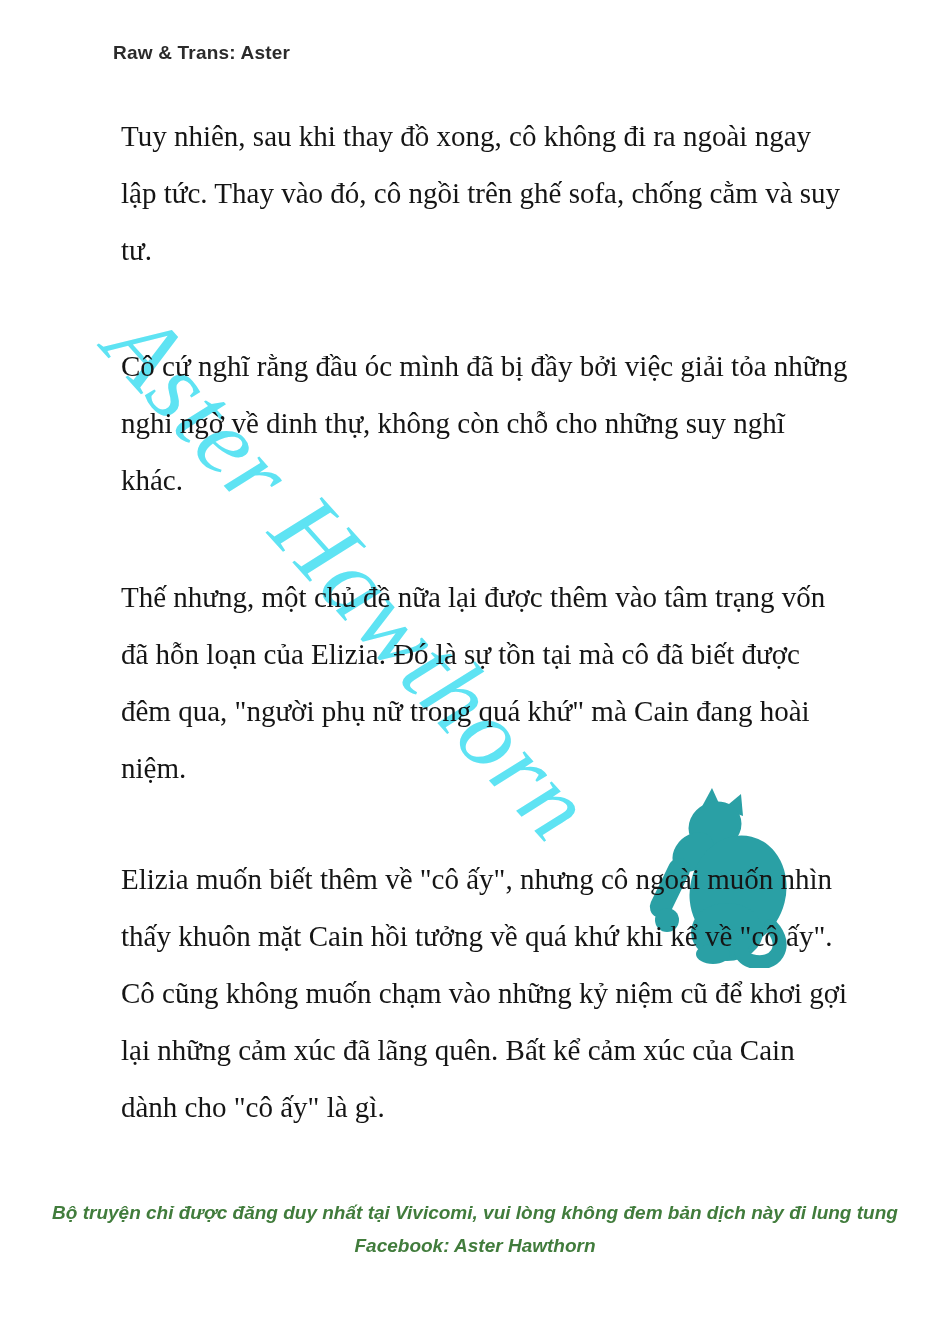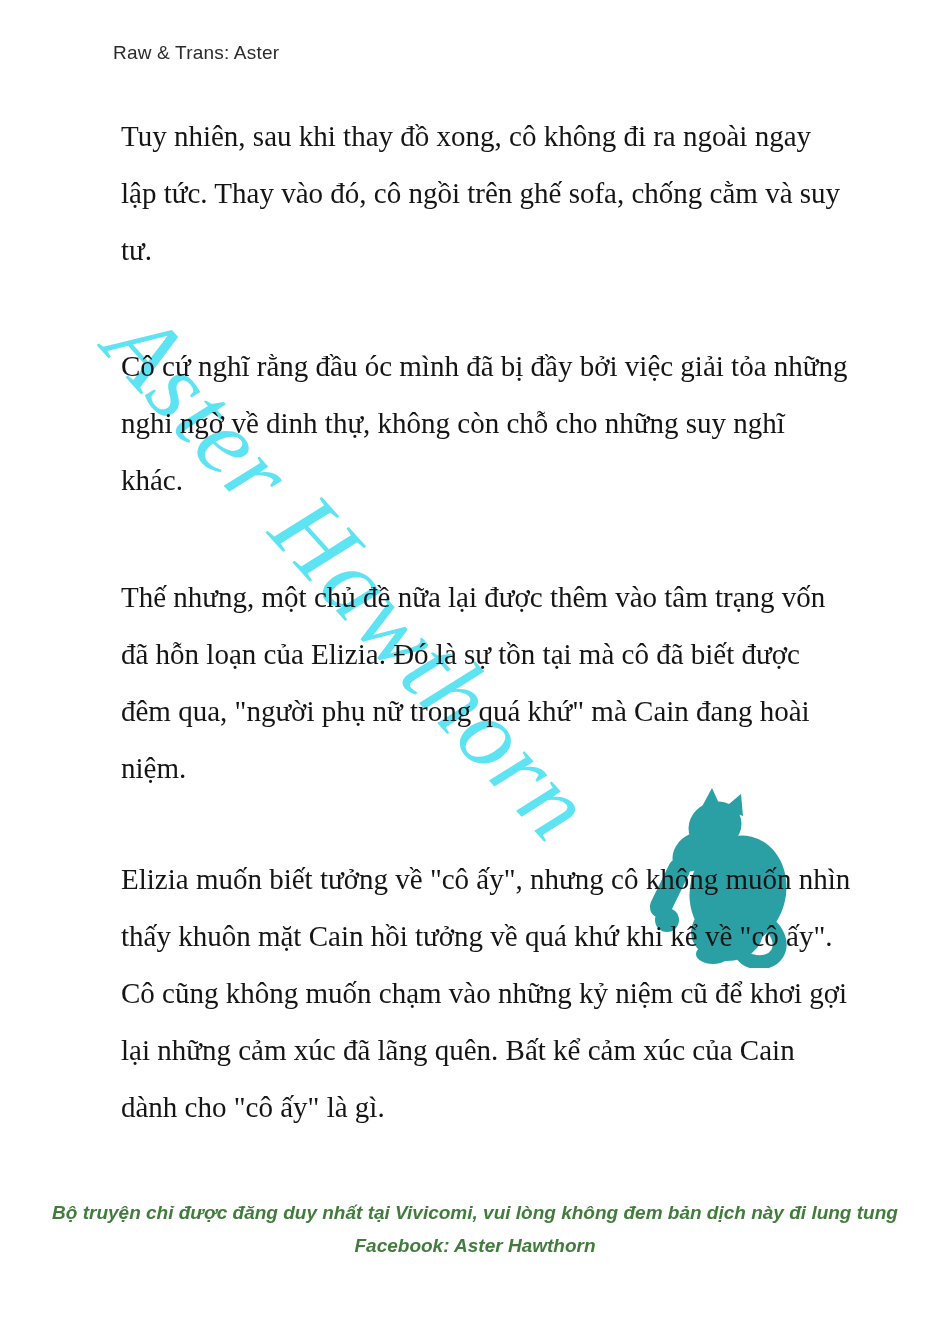--- a/index.html
+++ b/index.html
@@ -7,21 +7,21 @@
     position:relative;
     width:950px;height:1343px;
     margin:0 auto;
     background:#ffffff;
     overflow:hidden;
     font-family:"Liberation Serif", serif;
   }
   .credit{
     position:absolute;left:113px;top:42px;
     font-family:"Liberation Sans", sans-serif;
-    font-size:19px;color:#2b2b2b;letter-spacing:0.2px;
+    font-size:19px;color:#2b2b2b;letter-spacing:0.2px;font-weight:bold;
   }
   .watermark{
     position:absolute;left:168px;top:288px;
     font-family:"Liberation Serif", serif;
     font-style:italic;
     font-size:100px;
     color:#5ee3f3;
     white-space:nowrap;
     transform:rotate(48deg);
     transform-origin:left top;
@@ -90,21 +90,21 @@
   <p class="bodytext" id="p1">Tuy nhiên, sau khi thay đồ xong, cô không đi ra ngoài ngay
 lập tức. Thay vào đó, cô ngồi trên ghế sofa, chống cằm và suy
 tư.</p>
   <p class="bodytext" id="p2">Cô cứ nghĩ rằng đầu óc mình đã bị đầy bởi việc giải tỏa những
 nghi ngờ về dinh thự, không còn chỗ cho những suy nghĩ
 khác.</p>
   <p class="bodytext" id="p3">Thế nhưng, một chủ đề nữa lại được thêm vào tâm trạng vốn
 đã hỗn loạn của Elizia. Đó là sự tồn tại mà cô đã biết được
 đêm qua, "người phụ nữ trong quá khứ" mà Cain đang hoài
 niệm.</p>
-  <p class="bodytext" id="p4">Elizia muốn biết tưởng về "cô ấy", nhưng cô không muốn nhìn
+  <p class="bodytext" id="p4">Elizia muốn biết thêm về "cô ấy", nhưng cô ngoài muốn nhìn
 thấy khuôn mặt Cain hồi tưởng về quá khứ khi kể về "cô ấy".
 Cô cũng không muốn chạm vào những kỷ niệm cũ để khơi gợi
 lại những cảm xúc đã lãng quên. Bất kể cảm xúc của Cain
 dành cho "cô ấy" là gì.</p>
 
   <div class="footer">
     <div>Bộ truyện chỉ được đăng duy nhất tại Vivicomi, vui lòng không đem bản dịch này đi lung tung</div>
     <div>Facebook: Aster Hawthorn</div>
   </div>
 

